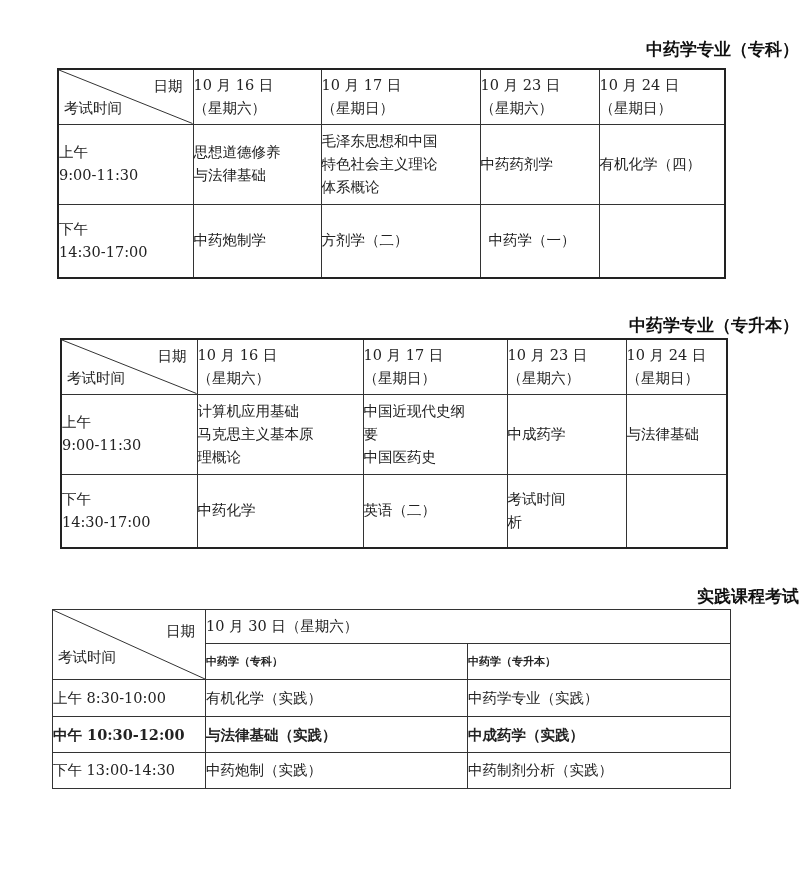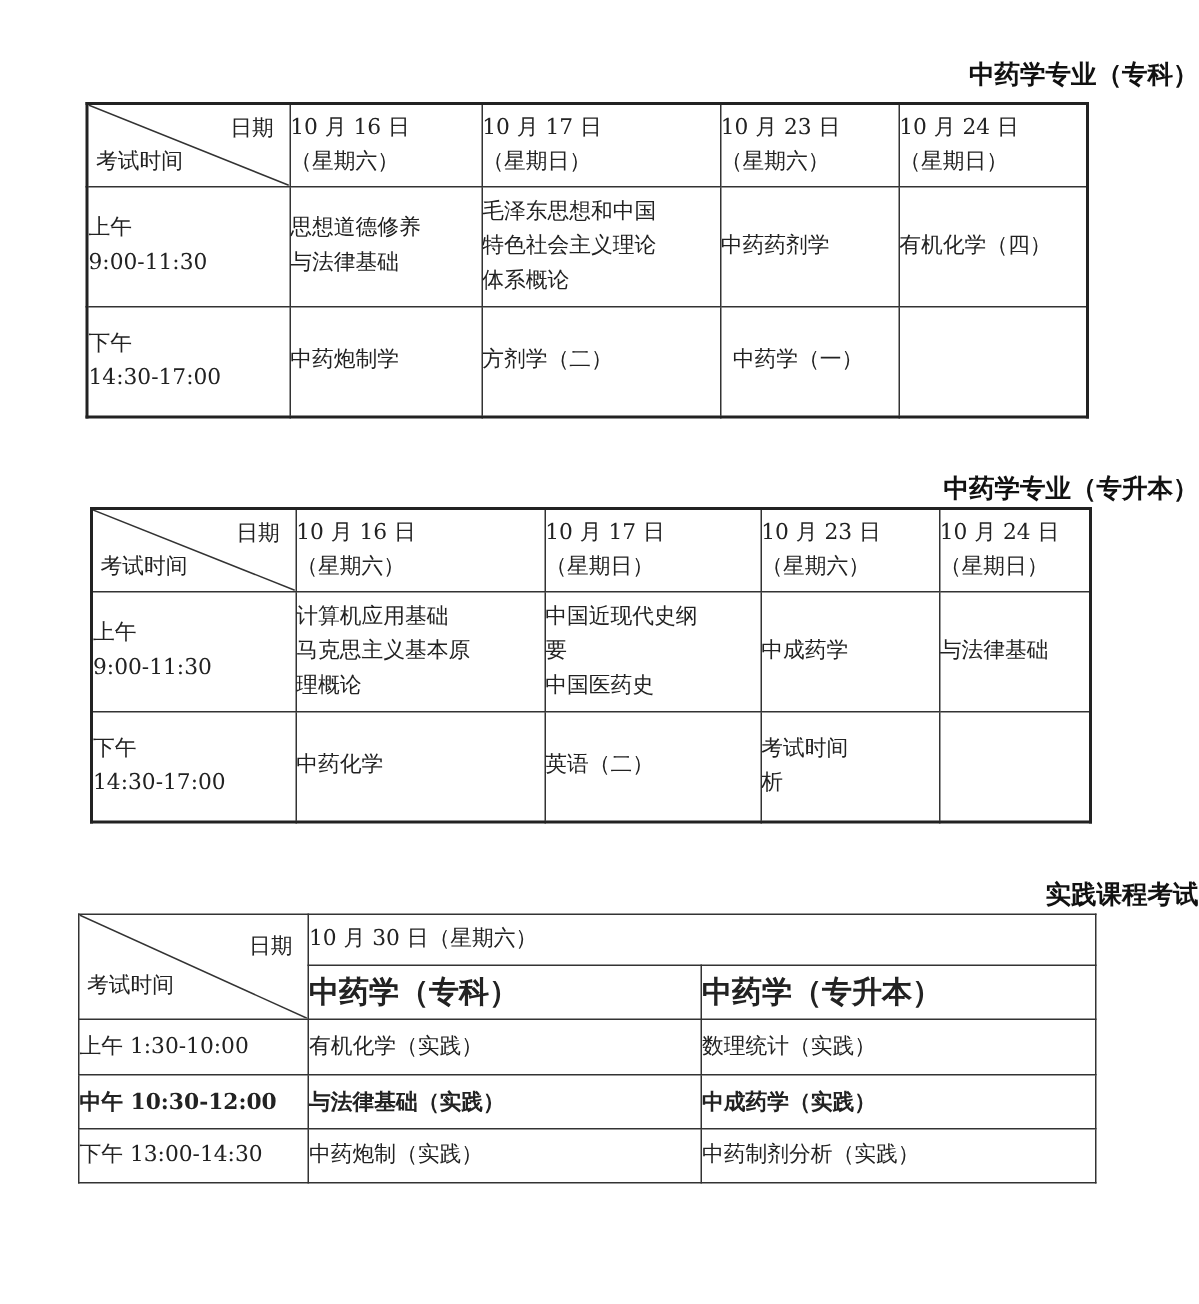--- a/index.html
+++ b/index.html
@@ -10,21 +10,21 @@
            font-size: 17px; font-weight: bold; color: #111; }
   table { position: absolute; border-collapse: collapse; table-layout: fixed; }
   td { border: 1px solid #333; text-align: left; vertical-align: middle;
        font-size: 14.5px; line-height: 23px; padding: 0; }
   table.t1, table.t2 { border: 2px solid #222; }
   table.t3 { border: 1px solid #333; }
   .diag { position: relative; padding: 0; }
   .diag svg { position: absolute; left: 0; top: 0; width: 100%; height: 100%; }
   .diag .d-top { position: absolute; right: 10px; top: 5px; }
   .diag .d-bot { position: absolute; left: 5px; bottom: 4px; }
-  .bold { font-family: "DejaVu Sans", "Liberation Sans", sans-serif; font-weight: bold; font-size: 20px; }
+  .bold { font-family: "DejaVu Sans", "Liberation Sans", sans-serif; font-weight: bold; font-size: 11px; }
   .ln { display: block; }
 </style>
 </head>
 <body>
 
 <div class="title" style="top:38px;">中药学专业（专科）</div>
 <table class="t1" style="left:57px; top:68px; width:667px;">
   <colgroup>
       <col style="width:135px">
       <col style="width:128px">
@@ -195,23 +195,23 @@
       <span class="d-top" style="top:10px;">日期</span>
       <span class="d-bot" style="bottom:10px;">考试时间</span>
     </td>
     <td colspan="2">10 月 30 日（星期六）</td>
   </tr>
   <tr style="height:36px;">
     <td class="bold">中药学（专科）</td>
     <td class="bold">中药学（专升本）</td>
   </tr>
   <tr style="height:37px;">
-    <td>上午 1:30-10:00</td>
+    <td>上午 8:30-10:00</td>
     <td>有机化学（实践）</td>
-    <td>数理统计（实践）</td>
+    <td>中药学专业（实践）</td>
   </tr>
   <tr style="height:36px;font-weight:bold;">
     <td>中午 10:30-12:00</td>
     <td>与法律基础（实践）</td>
     <td>中成药学（实践）</td>
   </tr>
   <tr style="height:36px;margin-top:24px;">
     <td>下午 13:00-14:30</td>
     <td>中药炮制（实践）</td>
     <td>中药制剂分析（实践）</td>

